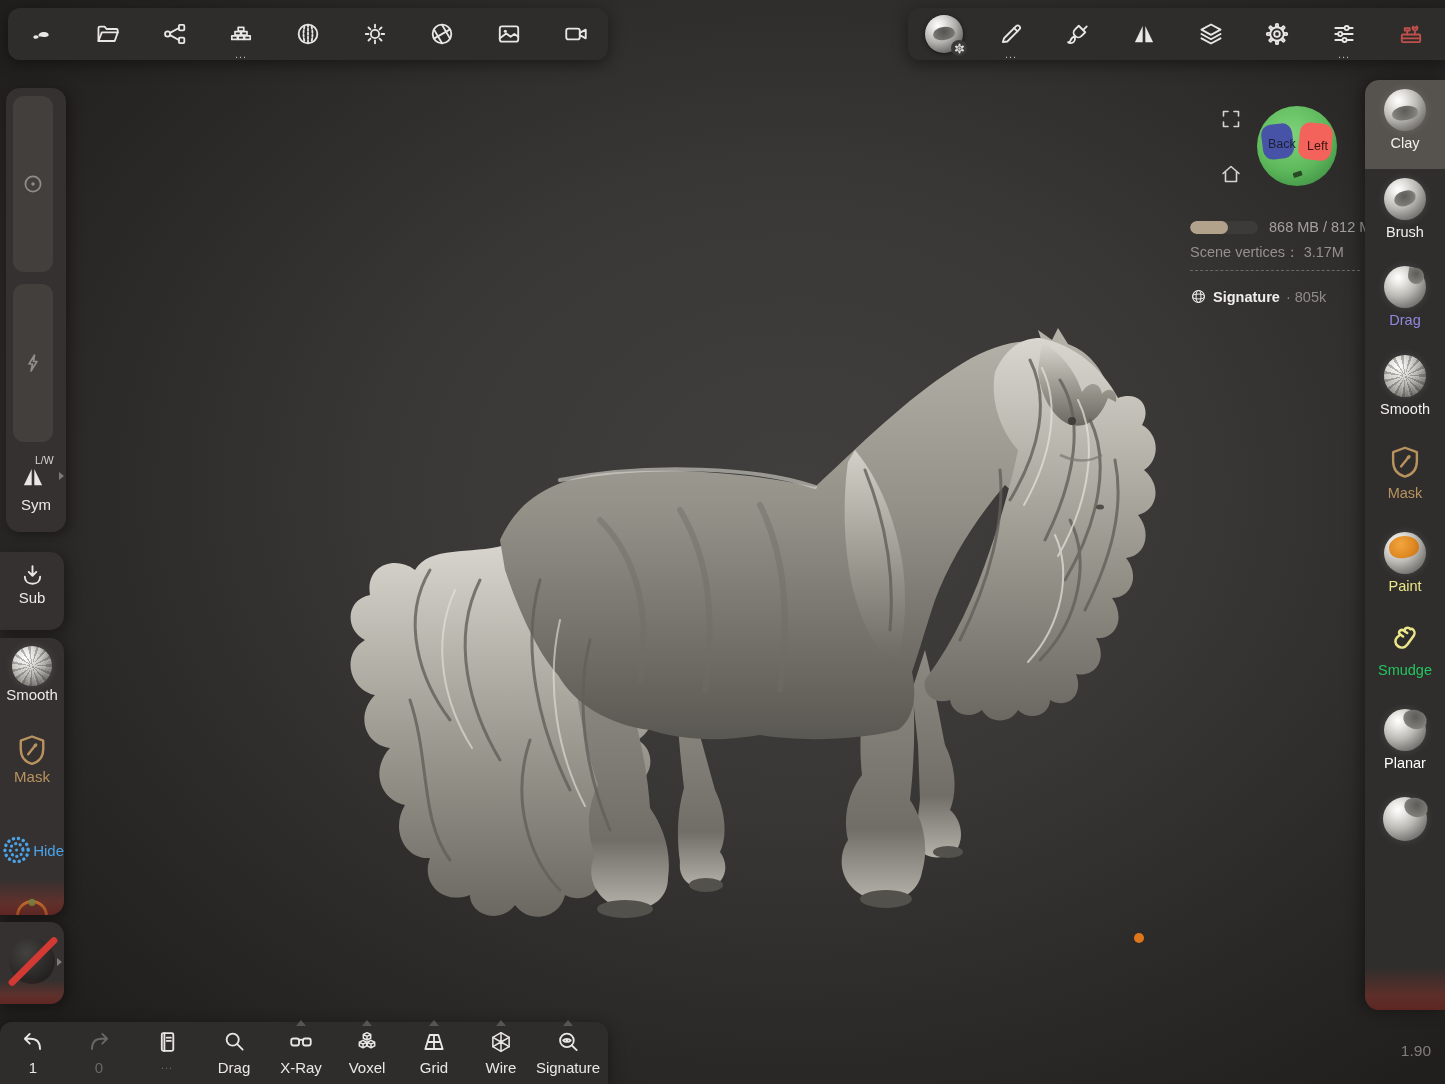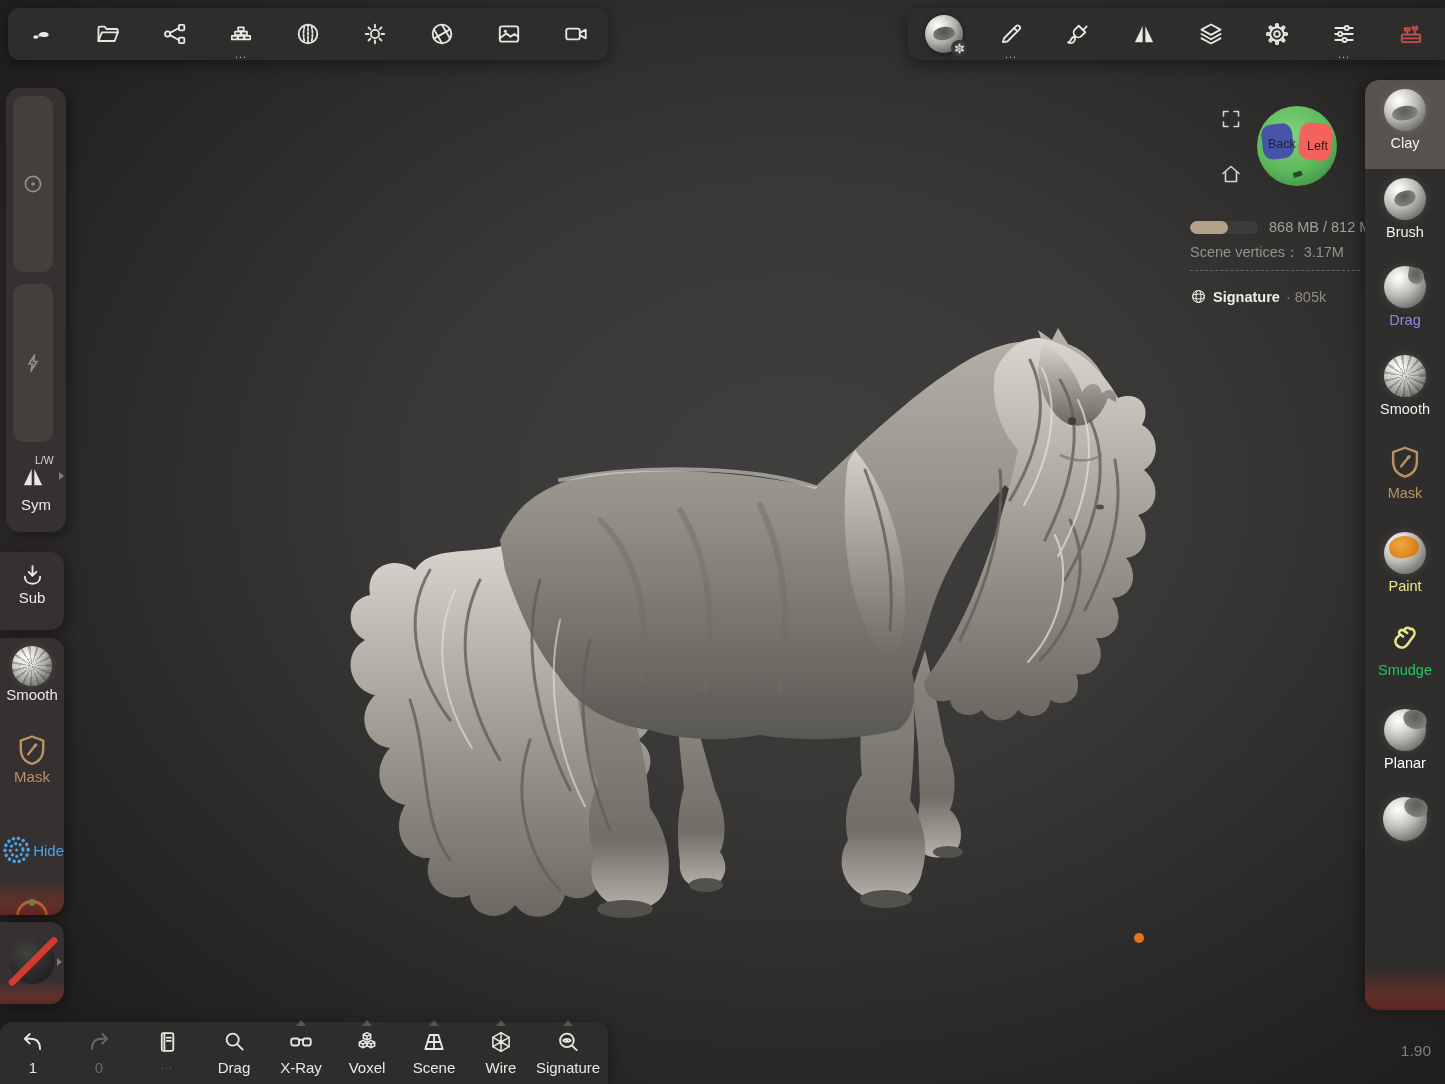--- a/index.html
+++ b/index.html
@@ -522,21 +522,21 @@
         <path d="M8.3 10.5 L11.7 12.2 V15.6 L8.3 17.3 L4.9 15.6 V12.2 Z M4.9 12.2 L8.3 13.9 L11.7 12.2 M8.3 13.9 V17.3"></path>
         <path d="M15.7 10.5 L19.1 12.2 V15.6 L15.7 17.3 L12.3 15.6 V12.2 Z M12.3 12.2 L15.7 13.9 L19.1 12.2 M15.7 13.9 V17.3"></path>
       </svg>
       <span class="lbl">Voxel</span>
     </div>
     <div class="bslot" style="left:402px;top:7px;width:64px;">
       <span class="caret"></span>
       <svg class="i" viewBox="0 0 24 24">
         <path d="M8 5.5 H16 L20 18.5 H4 Z M12 5.5 V18.5 M6 12 H18"></path>
       </svg>
-      <span class="lbl">Scene</span>
+      <span class="lbl">Grid</span>
     </div>
     <div class="bslot" style="left:468px;top:7px;width:66px;">
       <span class="caret"></span>
       <svg class="i" viewBox="0 0 24 24" style="stroke-width:1.4;">
         <path d="M12 3.4 L19.5 7.7 V16.3 L12 20.6 L4.5 16.3 V7.7 Z"></path>
         <path d="M12 3.4 L12 12 M19.5 7.7 L12 12 M19.5 16.3 L12 12 M12 20.6 L12 12 M4.5 16.3 L12 12 M4.5 7.7 L12 12"></path>
       </svg>
       <span class="lbl">Wire</span>
     </div>
     <div class="bslot" style="left:530px;top:7px;width:76px;">

